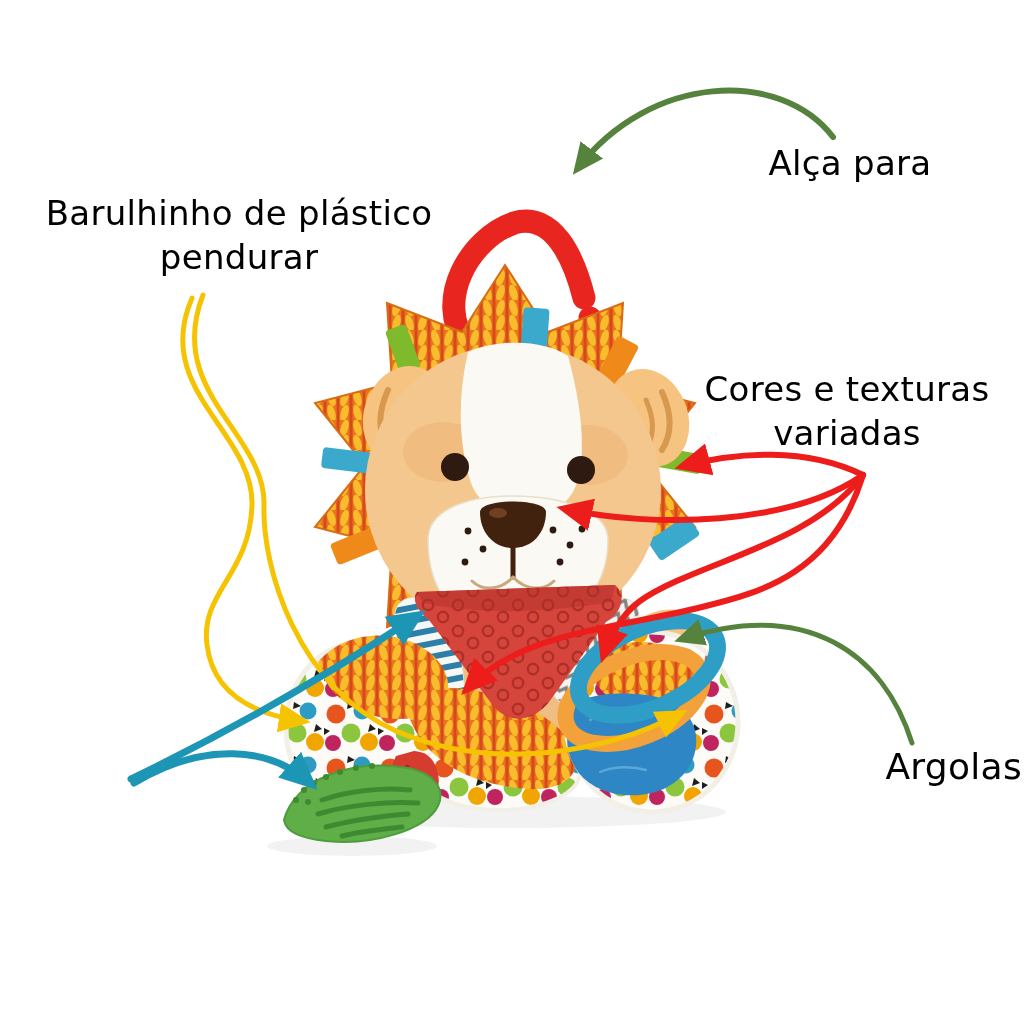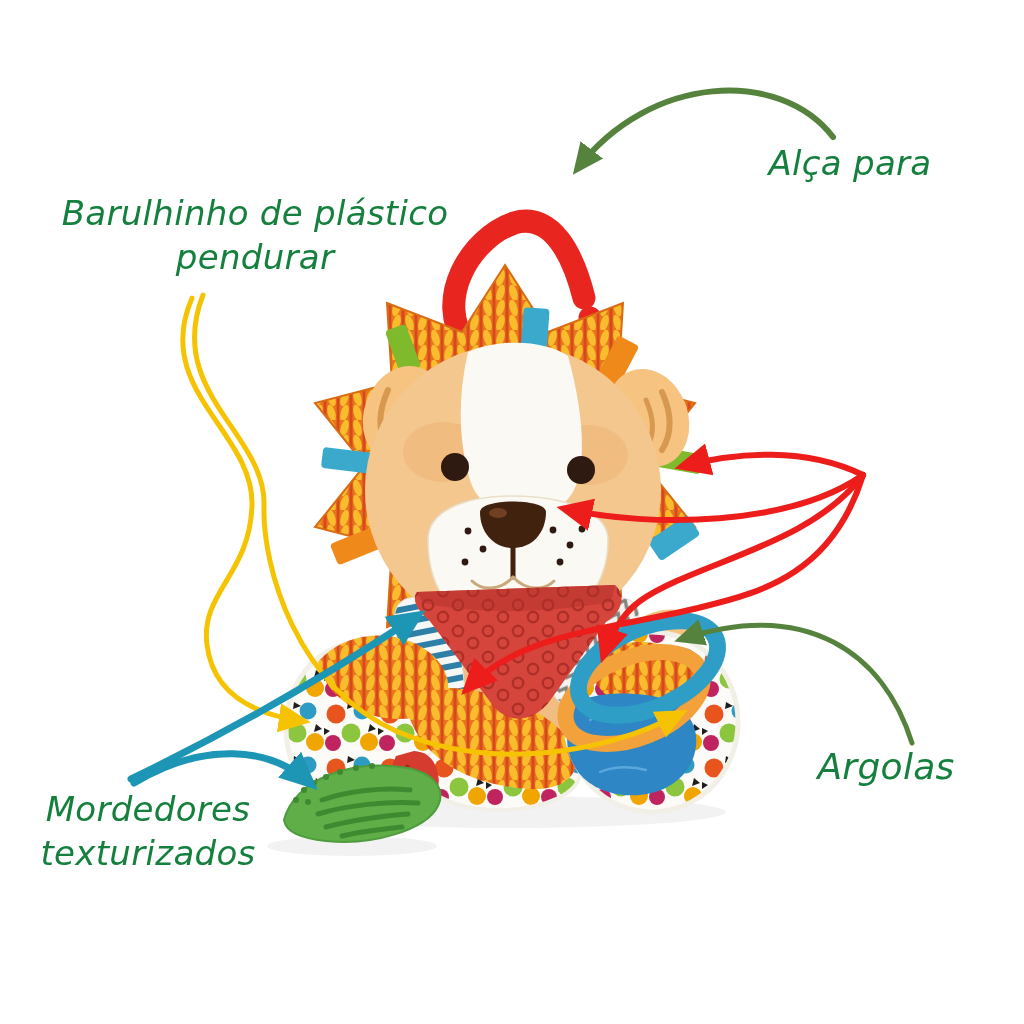--- a/index.html
+++ b/index.html
@@ -2,27 +2,27 @@
 <html><head>
 <meta charset="utf-8">
 <style>
   html,body{margin:0;padding:0;background:#fff;}
   #figure{
     position:relative;width:1024px;height:1024px;background:#FFFFFF;
     overflow:hidden;font-family:"DejaVu Sans",sans-serif;
   }
   #figure svg.scene{position:absolute;left:0;top:0;}
   .label{
-    position:absolute;color:#15803d;text-align:center;line-height:1.28;
-    font-size:34px;letter-spacing:.3px;font-weight:normal;font-style:italic;
+    position:absolute;color:#000000;text-align:center;line-height:1.28;
+    font-size:34px;letter-spacing:.3px;font-weight:normal;
   }
-  #label-crinkle { left:24px;   top:192px; width:462px; }
+  #label-crinkle { left:8px;   top:192px; width:462px; }
   #label-strap   { left:722px; top:142px; width:256px; }
   #label-textures{ left:672px; top:368px; width:350px; }
-  #label-rings   { left:778px; top:744px; width:216px; font-size:36px; }
+  #label-rings   { left:806px; top:744px; width:216px; font-size:36px;text-align:right; }
   #label-teethers{ left:2px;   top:788px; width:292px; }
 </style>
 </head>
 <body>
 
 <div id="figure">
 
   <svg class="scene" width="1024" height="1024" viewBox="0 0 1024 1024">
     <defs>
       <pattern id="knit" patternUnits="userSpaceOnUse" width="26" height="30">
@@ -216,20 +216,20 @@
     </g>
   </svg>
 
   <div class="label" id="label-crinkle">
     <span>Barulhinho de plástico</span><br>
     <span>pendurar</span>
   </div>
   <div class="label" id="label-strap">
     <span>Alça para</span><br>
   </div>
+  <div class="label" id="label-textures">
+    <span>Cores e texturas</span><br>
+    <span>variadas</span>
+  </div>
   <div class="label" id="label-rings">
     <span>Argolas</span>
   </div>
-  <div class="label" id="label-teethers">
-    <span>Mordedores</span><br>
-    <span>texturizados</span>
-  </div>
 </div>
 
 </body></html>

